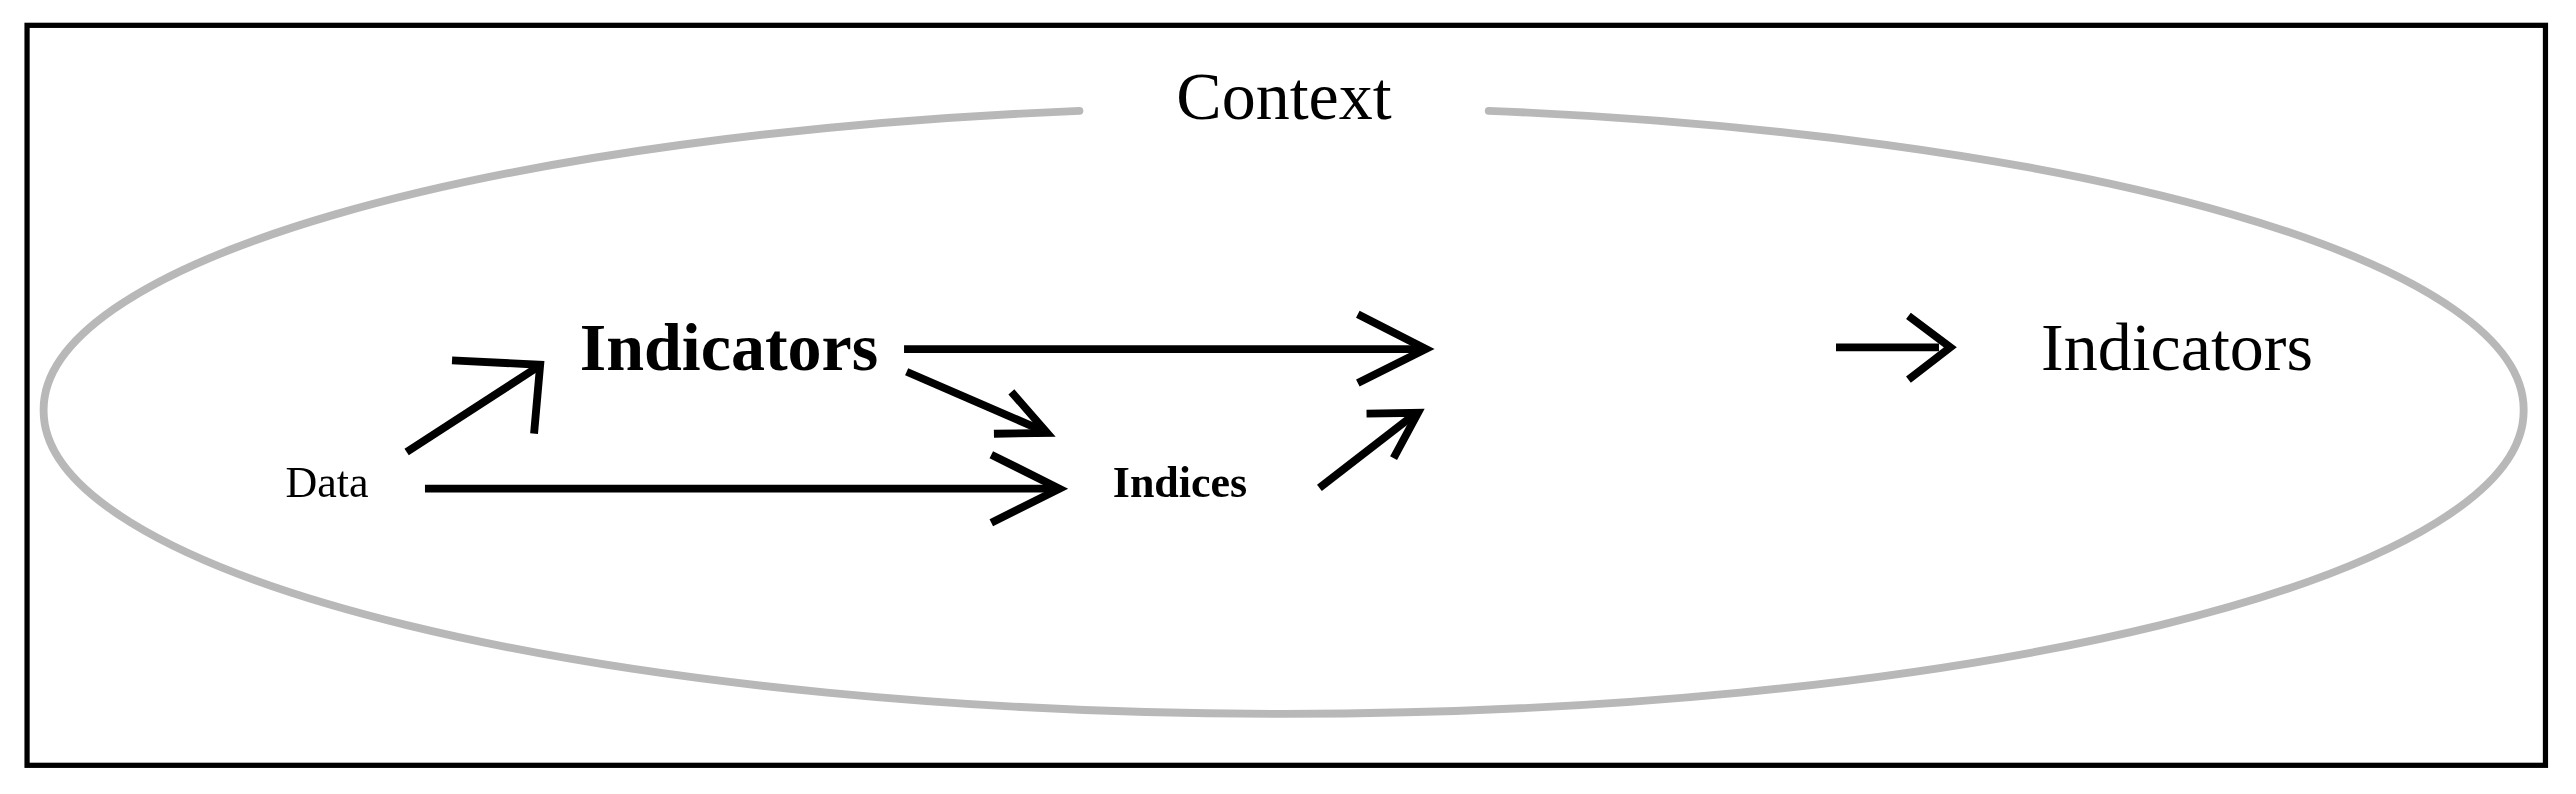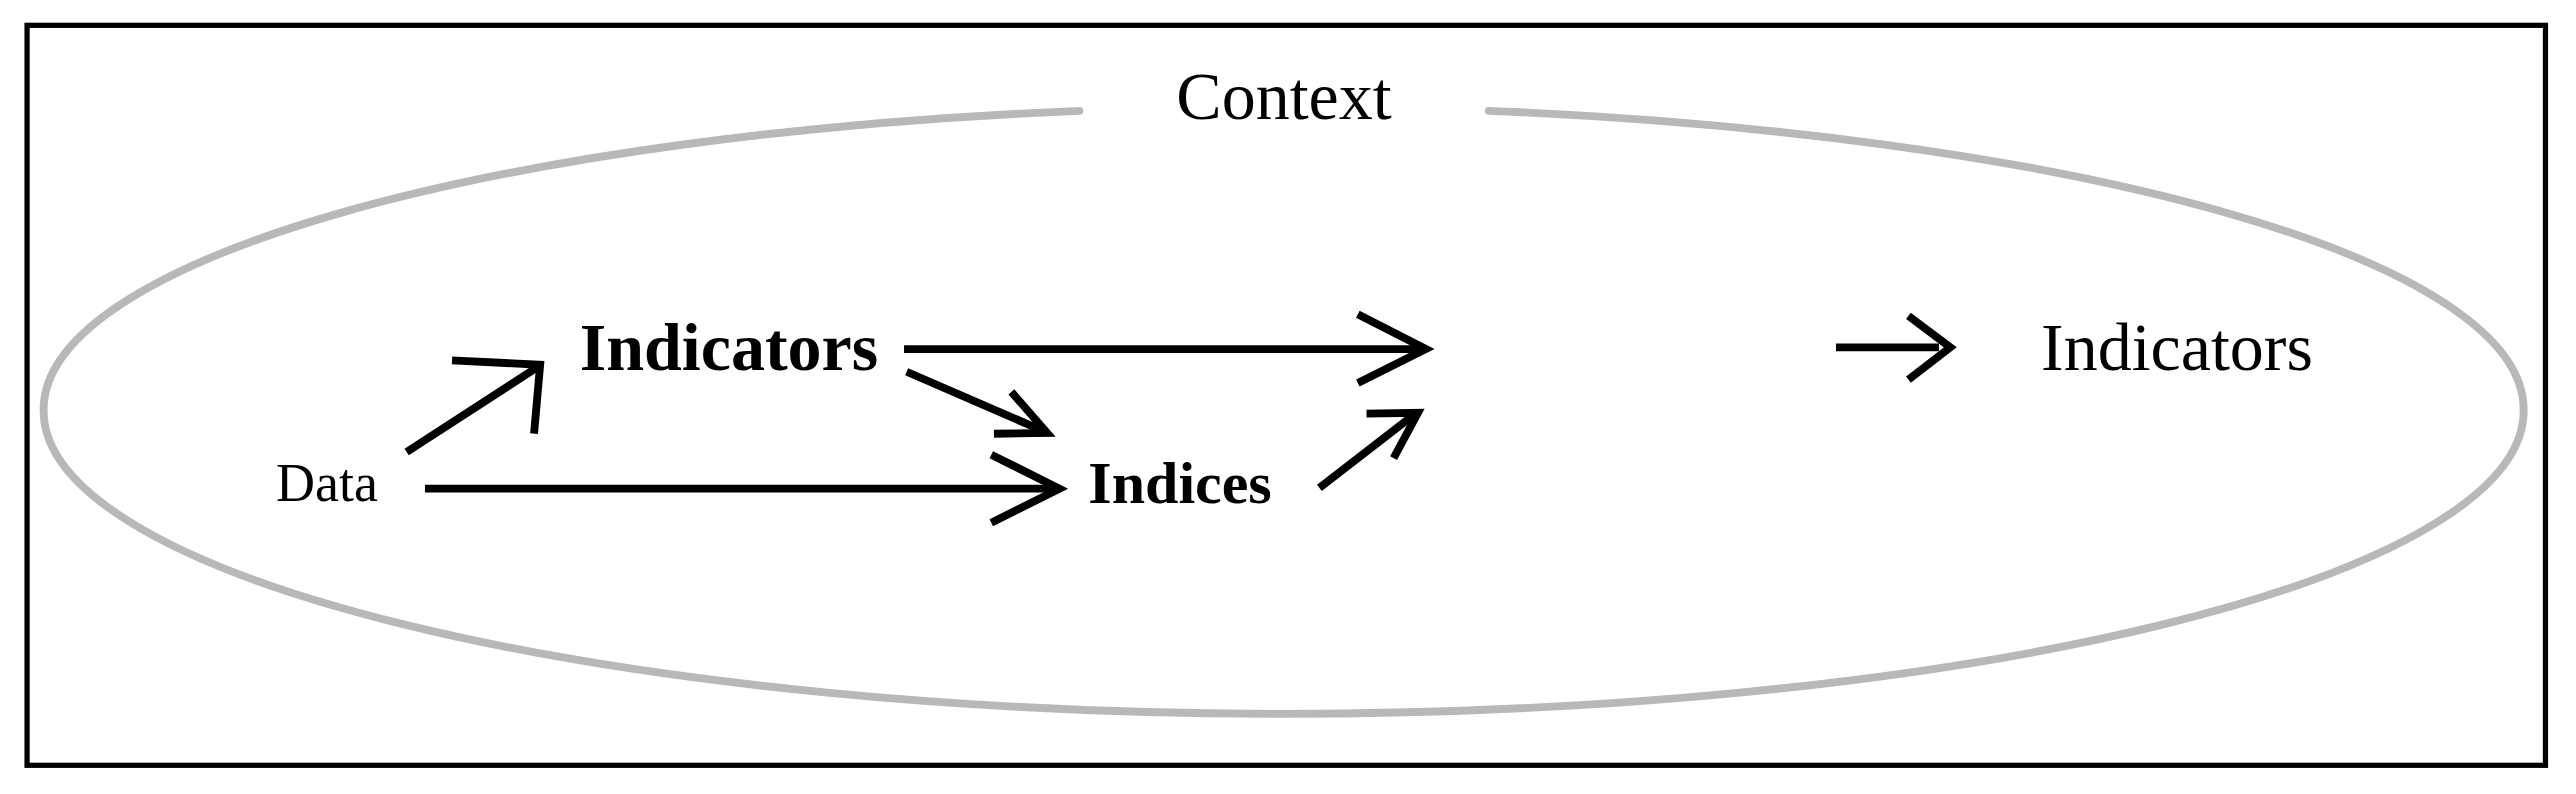--- a/index.html
+++ b/index.html
@@ -27,23 +27,23 @@
     white-space: nowrap;
     color: #000000;
     font-family: "Liberation Serif", "DejaVu Serif", serif;
     line-height: 1;
     transform: translate(-50%, -50%);
   }
   .node-label.regular { font-weight: 400; }
   .node-label.bold    { font-weight: 700; }
 
   #label-context    { left: 1284px; top: 96px;  font-size: 68px; font-family: Liberation Serif, serif; }
-  #label-data       { left: 327px;  top: 483px;  font-size: 54px; }
+  #label-data       { left: 327px;  top: 483px;  font-size: 44px; }
   #label-indicators { left: 729px;  top: 347px;  font-size: 68px; }
-  #label-indices    { left: 1180px; top: 483px;  font-size: 60px; }
+  #label-indices    { left: 1180px; top: 483px;  font-size: 44px; }
   #label-information{ left: 1639px; top: 347px;  font-size: 68px; }
   #label-knowledge  { left: 2177px; top: 347px;  font-size: 68px; }
 </style>
 </head>
 <body>
 
 <div id="stage">
 
   <svg id="frame-svg" viewBox="0 0 2952 911">
 

